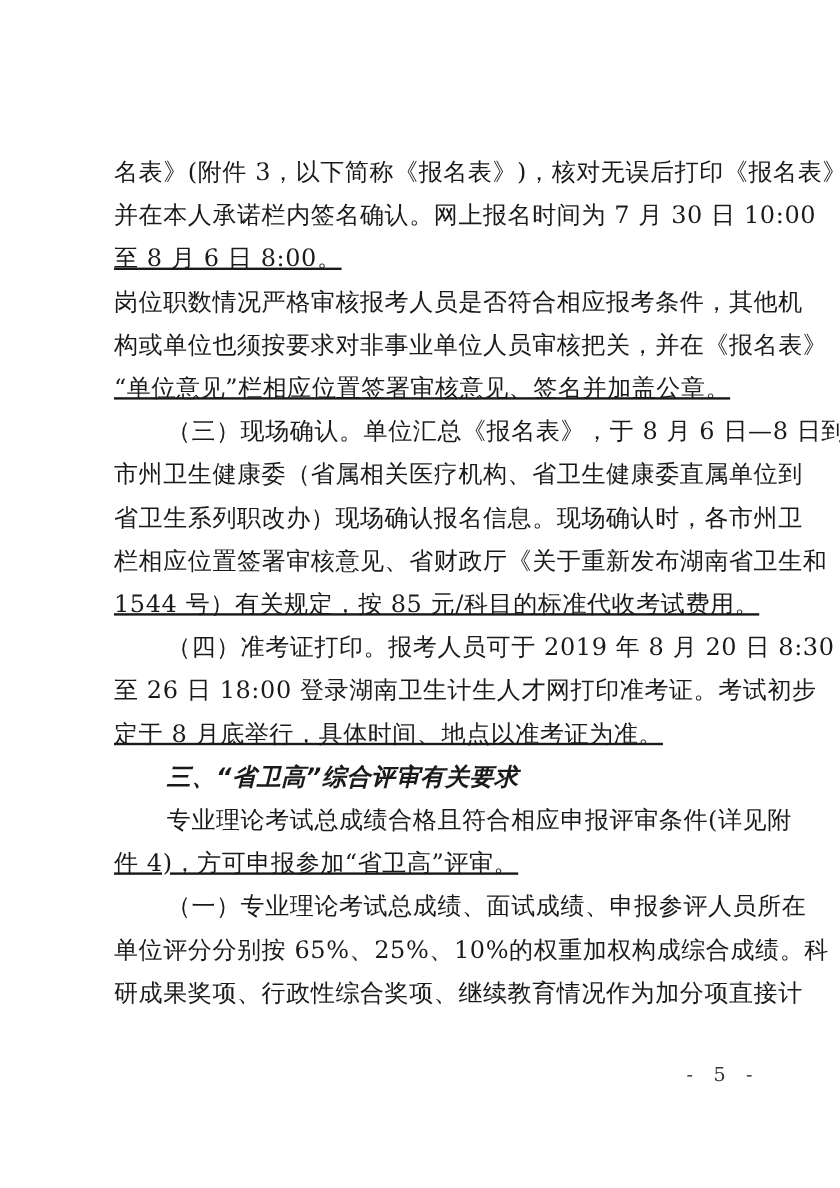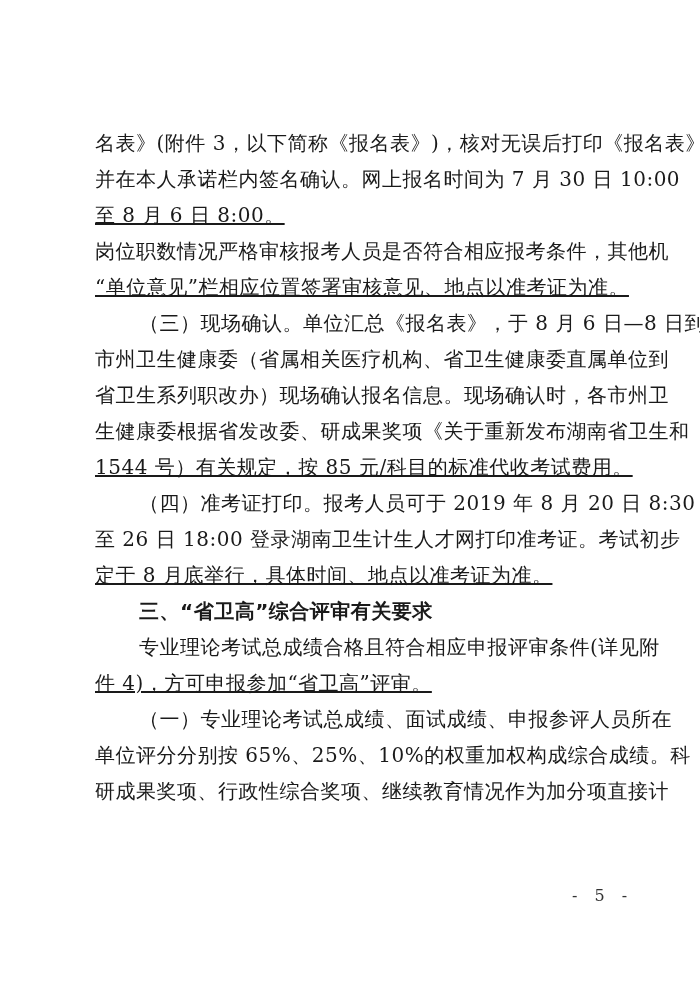--- a/index.html
+++ b/index.html
@@ -34,20 +34,21 @@
       text-align-last: left;
       text-decoration: underline;
     }
     .indent {
       padding-left: 44px;
     }
     .heading {
       font-family: "DejaVu Sans", "Liberation Sans", sans-serif;
       font-weight: bold;
       text-align-last: left;
+      font-style: italic;
     }
     .page-number {
       position: absolute;
       left: 572px;
       top: 886px;
       font-size: 16px;
       color: #333;
       font-family: "DejaVu Serif", "Liberation Serif", serif;
       letter-spacing: 6px;
     }
@@ -55,26 +56,27 @@
 </head>
 <body>
 
 <div class="page">
 
   <div class="line">名表》(附件 3，以下简称《报名表》)，核对无误后打印《报名表》，</div>
   <div class="line">并在本人承诺栏内签名确认。网上报名时间为 7 月 30 日 10:00</div>
   <div class="line last">至 8 月 6 日 8:00。</div>
 
   <div class="line">岗位职数情况严格审核报考人员是否符合相应报考条件，其他机</div>
-  <div class="line last">“单位意见”栏相应位置签署审核意见、地点以准考证为准。</div>
+  <div class="line">构或单位也须按要求对非事业单位人员审核把关，并在《报名表》</div>
+  <div class="line last">“单位意见”栏相应位置签署审核意见、签名并加盖公章。</div>
 
   <div class="line indent">（三）现场确认。单位汇总《报名表》，于 8 月 6 日—8 日到</div>
   <div class="line">市州卫生健康委（省属相关医疗机构、省卫生健康委直属单位到</div>
   <div class="line">省卫生系列职改办）现场确认报名信息。现场确认时，各市州卫</div>
-  <div class="line">生健康委根据省发改委、研成果奖项《关于重新发布湖南省卫生和</div>
+  <div class="line">栏相应位置签署审核意见、省财政厅《关于重新发布湖南省卫生和</div>
   <div class="line last">1544 号）有关规定，按 85 元/科目的标准代收考试费用。</div>
 
   <div class="line indent">（四）准考证打印。报考人员可于 2019 年 8 月 20 日 8:30</div>
   <div class="line">至 26 日 18:00 登录湖南卫生计生人才网打印准考证。考试初步</div>
   <div class="line last">定于 8 月底举行，具体时间、地点以准考证为准。</div>
 
   <div class="line indent heading">三、“省卫高”综合评审有关要求</div>
 
   <div class="line indent">专业理论考试总成绩合格且符合相应申报评审条件(详见附</div>
   <div class="line last">件 4)，方可申报参加“省卫高”评审。</div>

